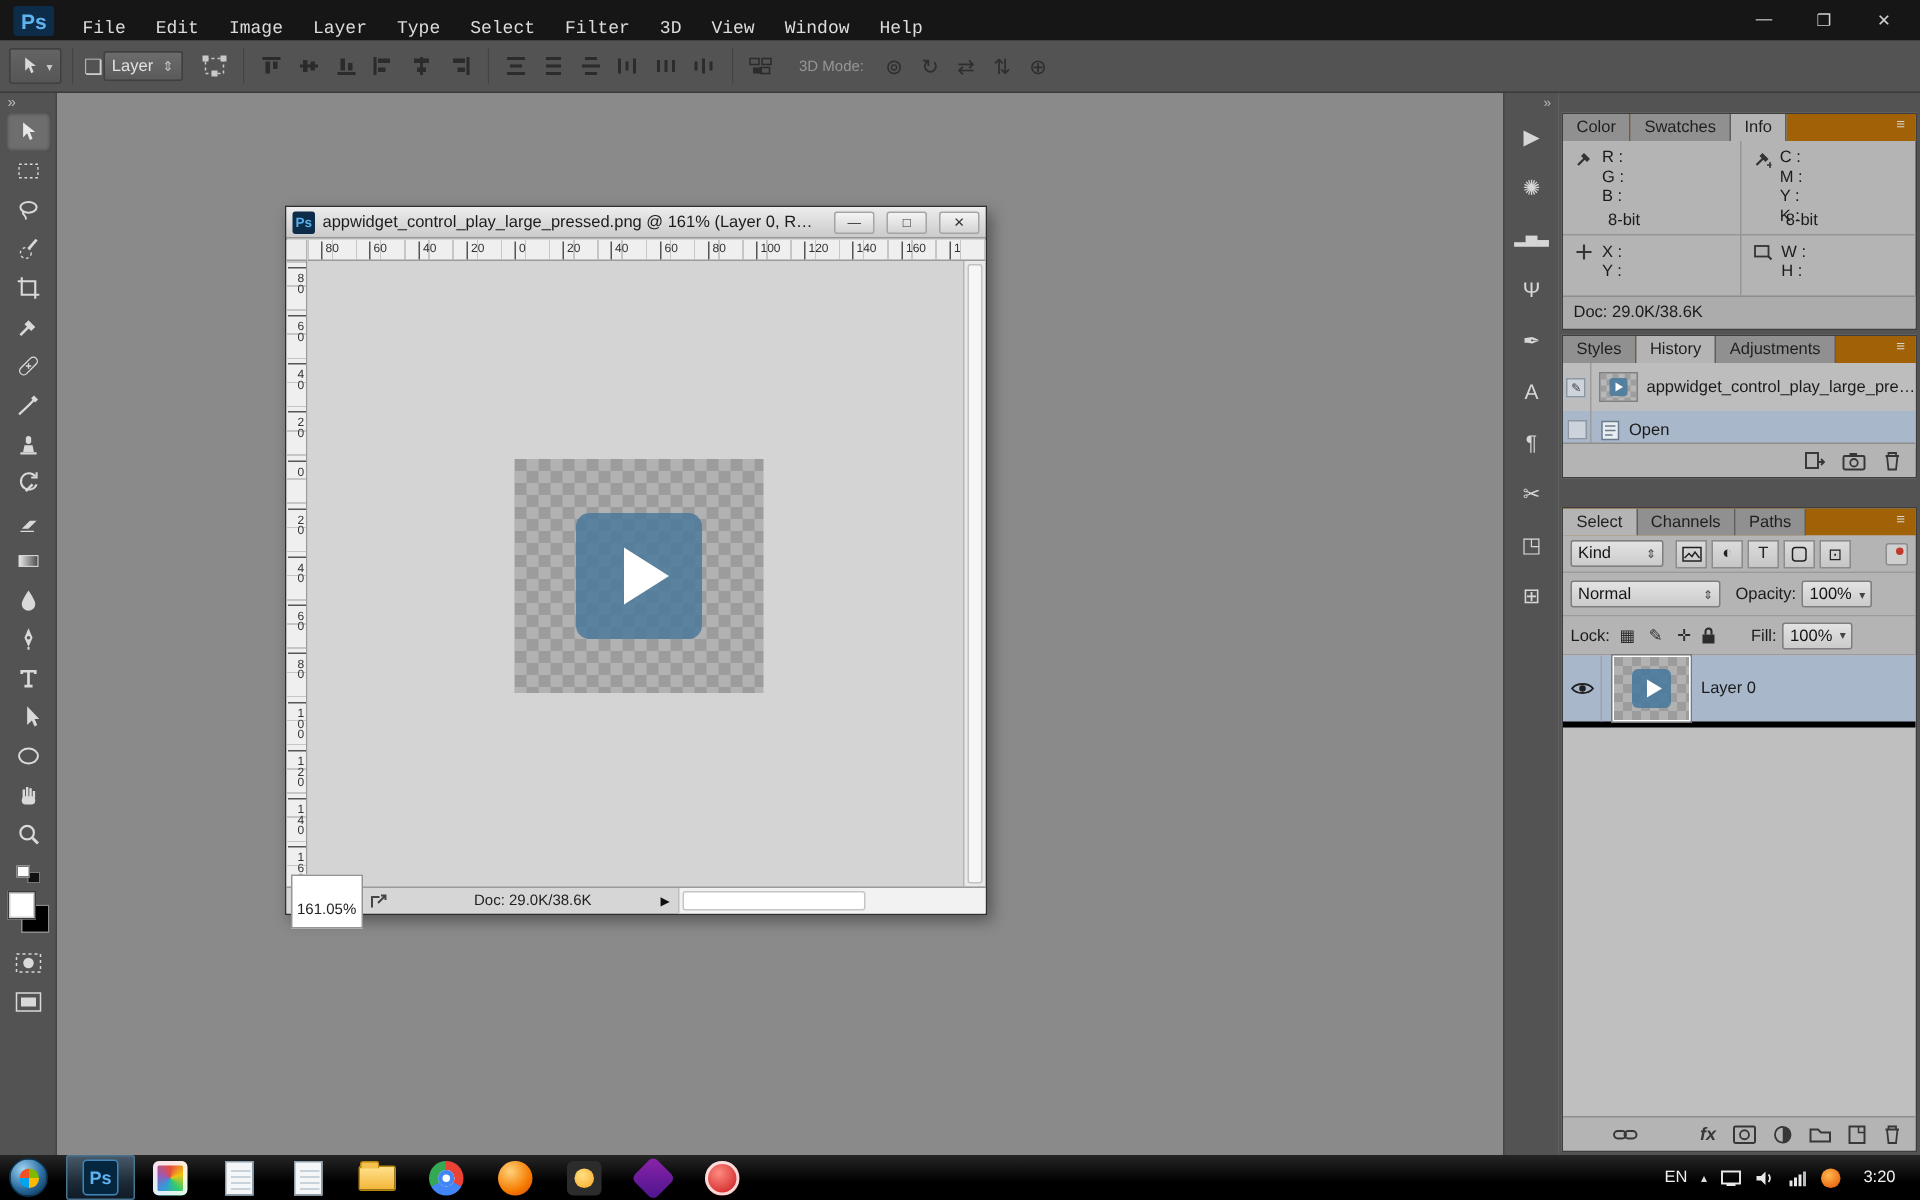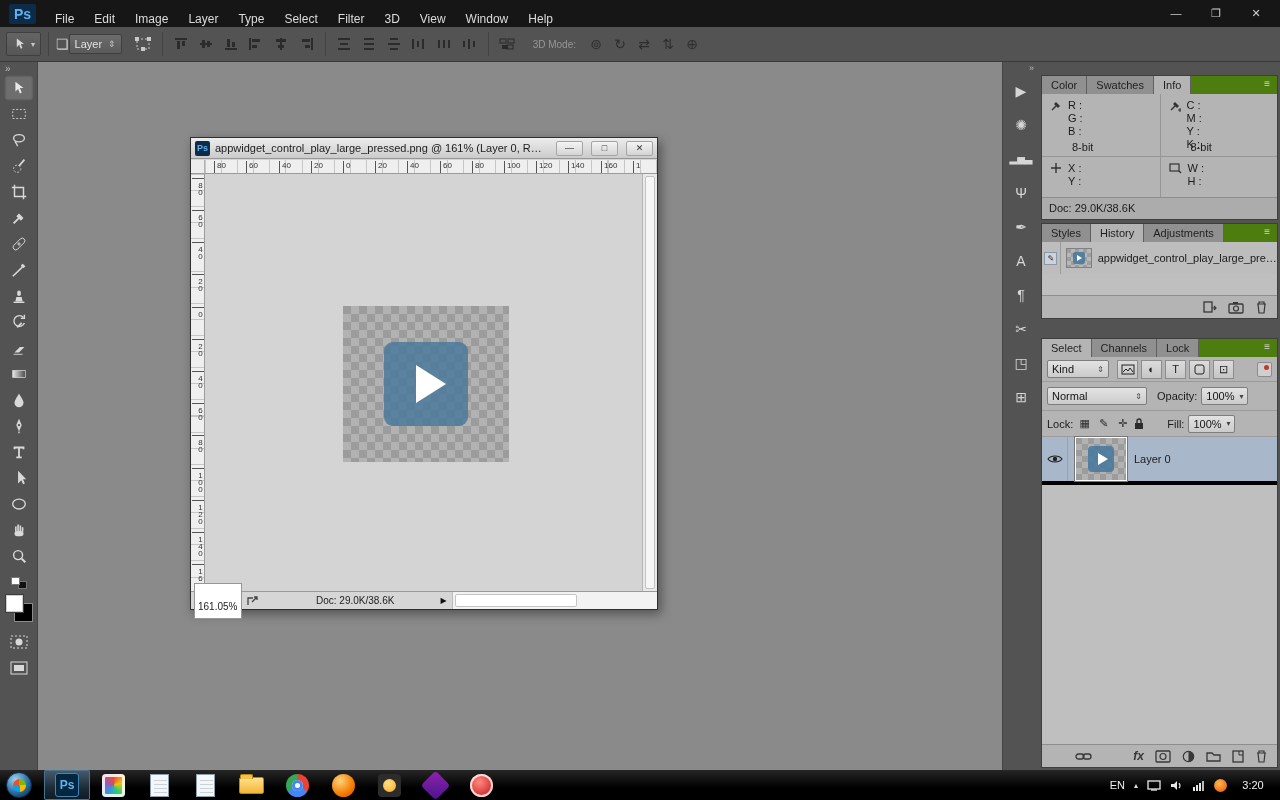--- a/index.html
+++ b/index.html
@@ -3,21 +3,21 @@
 <meta charset="utf-8">
 <style>
   * { margin:0; padding:0; box-sizing:border-box; }
   html,body { width:1280px; height:800px; overflow:hidden; }
   body { font-family:"Liberation Sans", sans-serif; background:#8a8a8a; position:relative; }
   svg { display:block; }
 
   
   .menubar { position:absolute; top:0; left:0; right:0; height:27px; background:#161616; display:flex; align-items:center; color:#dcdcdc; font-size:12px; z-index:50; }
   .ps-logo { width:27px; height:20px; margin:0 9px; background:#0d2c4a; color:#5fb3ef; font-weight:bold; font-size:14px; display:flex; align-items:center; justify-content:center; border-radius:2px; }
-  .menu-item { padding:0 10px; height:16px; line-height:27px; cursor:default; }
+  .menu-item { padding:0 10px; height:16px; line-height:27px; cursor:default;font-family:Liberation Mono, monospace; }
   .win-controls { margin-left:auto; display:flex; gap:16px; margin-right:12px; }
   .win-btn { width:24px; text-align:center; color:#cfcfcf; font-size:11px; }
 
   
   .optionsbar { position:absolute; top:27px; left:0; right:0; height:35px; background:#535353; border-bottom:1px solid #3a3a3a; display:flex; align-items:center; padding:0 6px; z-index:40; }
   .ob-sep { width:1px; height:24px; background:#6a6a6a; border-left:1px solid #434343; margin:0 7px; }
   .ob-group { display:flex; align-items:center; gap:2px; }
   .ob-btn { width:23px; height:22px; display:flex; align-items:center; justify-content:center; border-radius:2px; }
   .preset { display:flex; align-items:center; gap:3px; background:linear-gradient(#646464,#565656); border:1px solid #3f3f3f; border-radius:2px; height:24px; padding:0 5px; }
   .preset .dd { font-size:8px; color:#c9c9c9; }
@@ -68,21 +68,21 @@
 
   
   .iconstrip { position:absolute; left:1002px; top:62px; width:37px; height:708px; background:#535353; border-left:1px solid #464646; display:flex; flex-direction:column; align-items:center; z-index:30; }
   .is-header { width:100%; text-align:right; color:#b9b9b9; font-size:9px; padding:1px 5px 4px 0; }
   .pi { width:30px; height:27px; margin-bottom:7px; display:flex; align-items:center; justify-content:center; color:#d6d6d6; font-size:14px; border-radius:3px; }
   .pi.small { font-size:10px; }
 
   
   .dock-bg { position:absolute; left:1039px; top:62px; width:241px; height:708px; background:#535353; z-index:25; }
   .panel { position:absolute; left:1041px; width:237px; background:#b4b4b4; border:1px solid #3e3e3e; z-index:26; font-size:11px; color:#1b1b1b; }
-  .tabbar { height:18px; background:#4d7c0f; display:flex; align-items:stretch; overflow:hidden; }
+  .tabbar { height:18px; background:#a16207; display:flex; align-items:stretch; overflow:hidden; }
   .tab { padding:2px 9px 0 9px; background:#909090; color:#1f1f1f; border-right:1px solid #5f5f5f; font-size:11px; line-height:15px; white-space:nowrap; }
   .tab.active { background:#b4b4b4; }
   .panel-menu { margin-left:auto; color:#d6d6d6; font-size:10px; padding:2px 7px; }
 
   #panel-picker { top:75px; height:145px; }
   .info-grid { position:absolute; top:18px; left:0; right:0; bottom:22px; display:grid; grid-template-columns:1fr 1fr; grid-template-rows:46px 16px 1fr; }
   .icell { display:flex; gap:6px; padding:5px 0 0 8px; line-height:13px; }
   .icell .labels span { display:block; }
   .bl { border-left:1px solid #969696; }
   .bt { border-top:1px solid #969696; }
@@ -594,20 +594,30 @@
       <div class="hgutter">
           <span class="hbox">✎</span>
         </div>
       <div class="thumb-sm">
           <span class="b">
             <span class="t"></span>
           </span>
         </div>
       <span class="hlabel">appwidget_control_play_large_pres...</span>
     </div>
+    <div class="hrow selected" style="height:25px">
+      <div class="hgutter">
+          <span class="hbox"></span>
+        </div>
+      <svg width="13" height="14" style="margin-left:6px">
+          <rect x="1" y="1" width="11" height="12" fill="#e8edf2" stroke="#6b7b8c"></rect>
+          <path d="M3 4 H10 M3 7 H10 M3 10 H8" stroke="#6b7b8c"></path>
+        </svg>
+      <span class="hlabel">Open</span>
+    </div>
   </div>
   <div class="pbar">
     <span class="pbi">
         <svg width="15" height="14">
           <rect x="2" y="2" width="8" height="10" fill="none" stroke="#373737" stroke-width="1.3"></rect>
           <path d="M10 8 H14 M12 6 L14 8 L12 10" fill="none" stroke="#373737" stroke-width="1.2"></path>
         </svg>
       </span>
     <span class="pbi">
         <svg width="16" height="13">
@@ -621,21 +631,21 @@
           <path d="M2 4 H11 M4 4 V2 H9 V4 M3 4 L4 13 H9 L10 4" fill="none" stroke="#373737" stroke-width="1.2"></path>
         </svg>
       </span>
   </div>
 </div>
 
 <div class="panel" id="panel-layers">
   <div class="tabbar">
     <span class="tab active">Select</span>
     <span class="tab">Channels</span>
-    <span class="tab">Lock</span>
+    <span class="tab">Paths</span>
     <span class="panel-menu">≡</span>
   </div>
   <div class="lrow row-filter">
     <div class="pcombo" style="width:62px">
       <span>Kind</span>
       <span class="ud" style="margin-left:auto">⇕</span>
     </div>
     <span class="fbtn" style="margin-left:4px">
         <svg width="14" height="11">
           <rect x="1" y="1" width="12" height="9" fill="none" stroke="#222"></rect>

